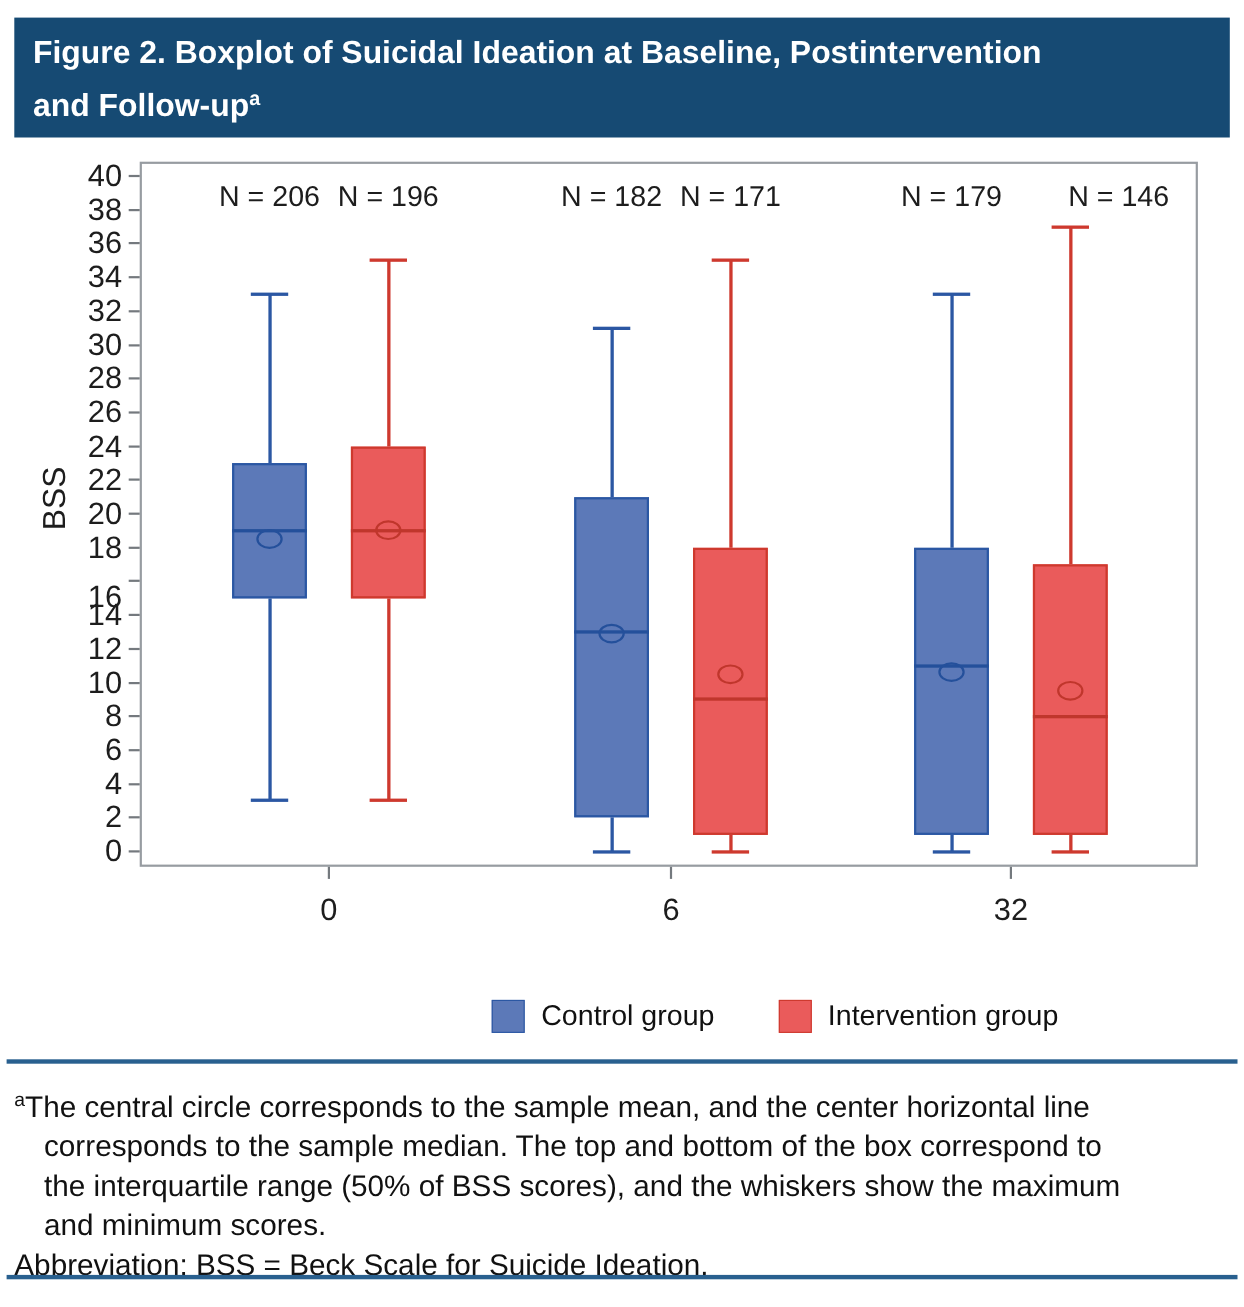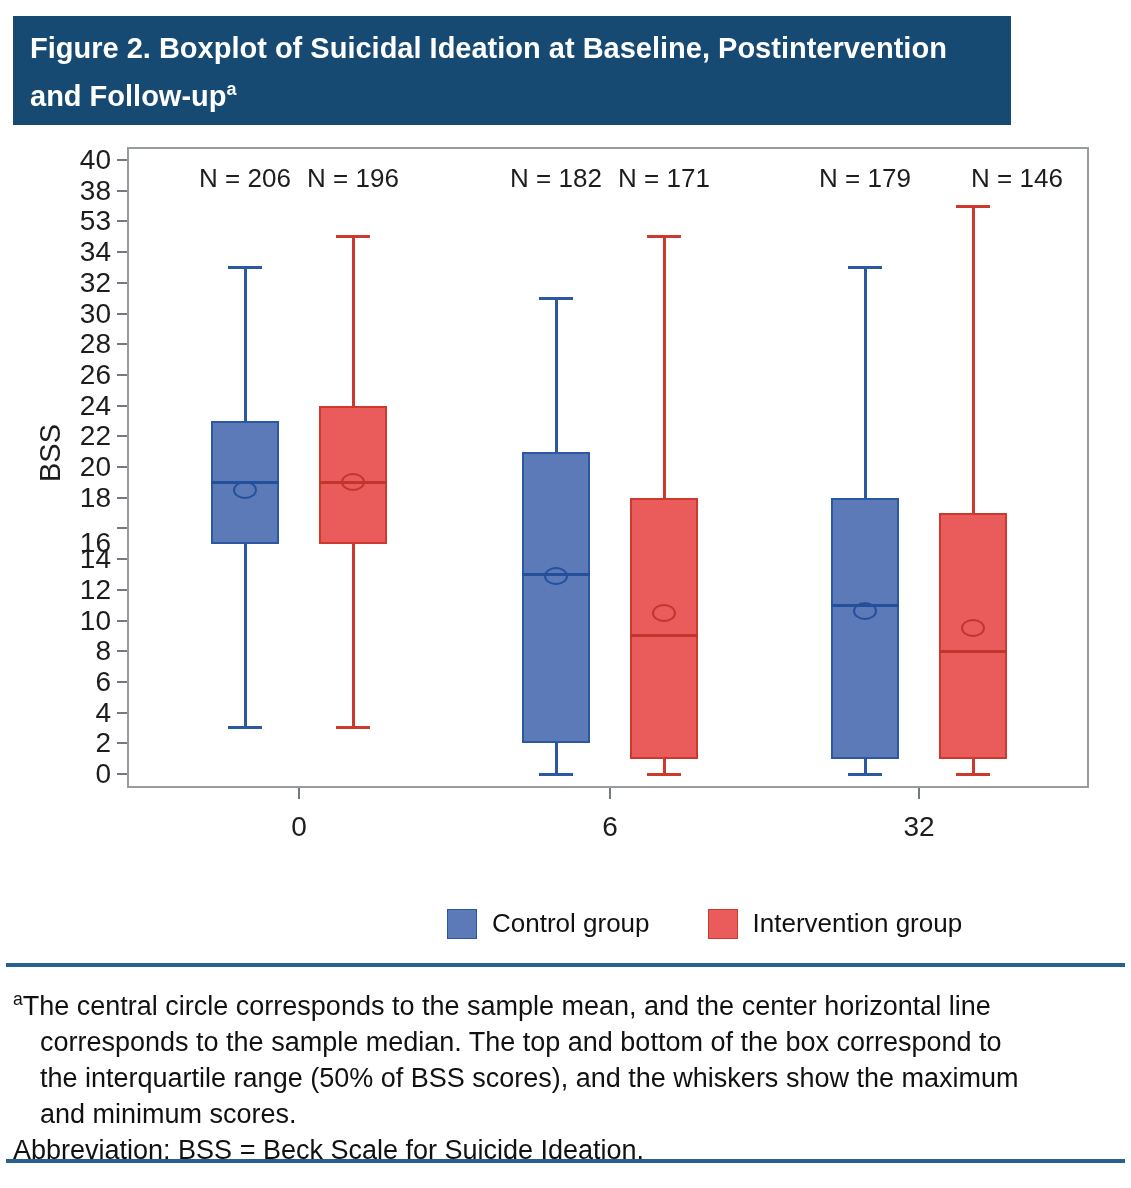--- a/index.html
+++ b/index.html
@@ -1,20 +1,20 @@
 <!DOCTYPE html>
 <html><head>
 <meta charset="utf-8">
 <style>
   html,body{margin:0;padding:0;background:#ffffff;}
   .page{position:relative;width:1131px;height:1188px;background:#ffffff;
         font-family:"Liberation Sans", sans-serif;overflow:hidden;}
 
   
-  .title-bar{position:absolute;left:13px;top:16px;width:998px;height:109px;
+  .title-bar{position:absolute;left:13px;top:16px;width:1105px;height:109px;
              background:#164a73;box-sizing:border-box;padding:12px 0 0 17px;}
   .title-line{color:#ffffff;font-size:29px;font-weight:bold;line-height:41px;white-space:nowrap;}
   .title-line sup{font-size:0.62em;}
 
   
   .plot-area{position:absolute;left:127px;top:147px;width:962px;height:641px;
              border:2px solid #979ca1;box-sizing:border-box;background:#ffffff;}
   .ytick{position:absolute;left:-12px;width:10px;height:2px;background:#74797e;}
   .ytick-label{position:absolute;left:-80px;width:62px;height:30px;line-height:30px;
                text-align:right;font-size:28px;color:#1d1d1d;}
@@ -90,21 +90,21 @@
       <div class="ytick-label" style="top: 210.9px;">26</div>
       <div class="ytick" style="top: 194.2px;"></div>
       <div class="ytick-label" style="top: 180.2px;">28</div>
       <div class="ytick" style="top: 163.5px;"></div>
       <div class="ytick-label" style="top: 149.5px;">30</div>
       <div class="ytick" style="top: 132.8px;"></div>
       <div class="ytick-label" style="top: 118.8px;">32</div>
       <div class="ytick" style="top: 102.1px;"></div>
       <div class="ytick-label" style="top: 88.1px;">34</div>
       <div class="ytick" style="top: 71.4px;"></div>
-      <div class="ytick-label" style="top: 57.4px;">53</div>
+      <div class="ytick-label" style="top: 57.4px;">36</div>
       <div class="ytick" style="top: 40.7px;"></div>
       <div class="ytick-label" style="top: 26.7px;">38</div>
       <div class="ytick" style="top: 10px;"></div>
       <div class="ytick-label" style="top: -4px; text-align: right;">40</div>
       <div class="xtick" style="left: 169px;"></div>
       <div class="xtick-label" style="left: 110px;">0</div>
       <div class="xtick" style="left: 480px;"></div>
       <div class="xtick-label" style="left: 421px;">6</div>
       <div class="xtick" style="left: 789px;"></div>
       <div class="xtick-label" style="left: 730px;">32</div>

